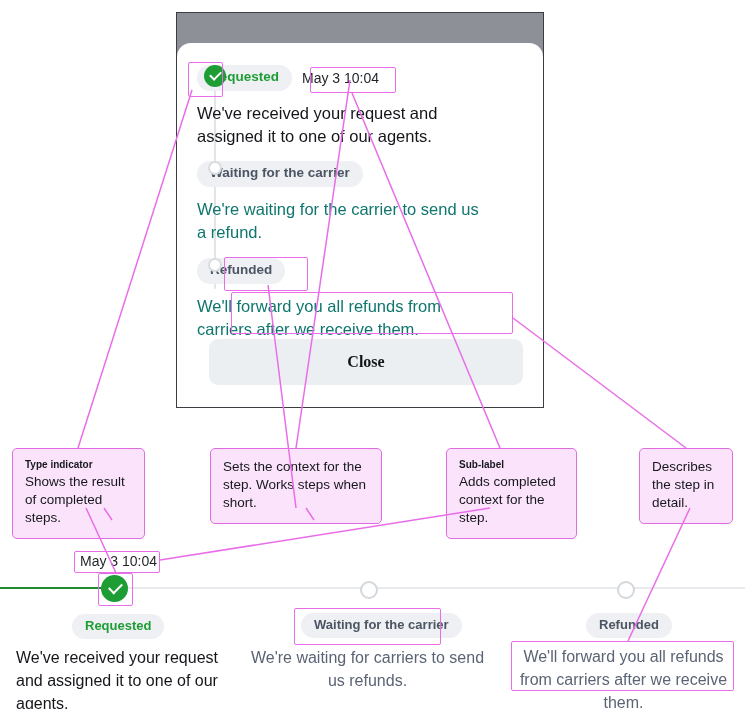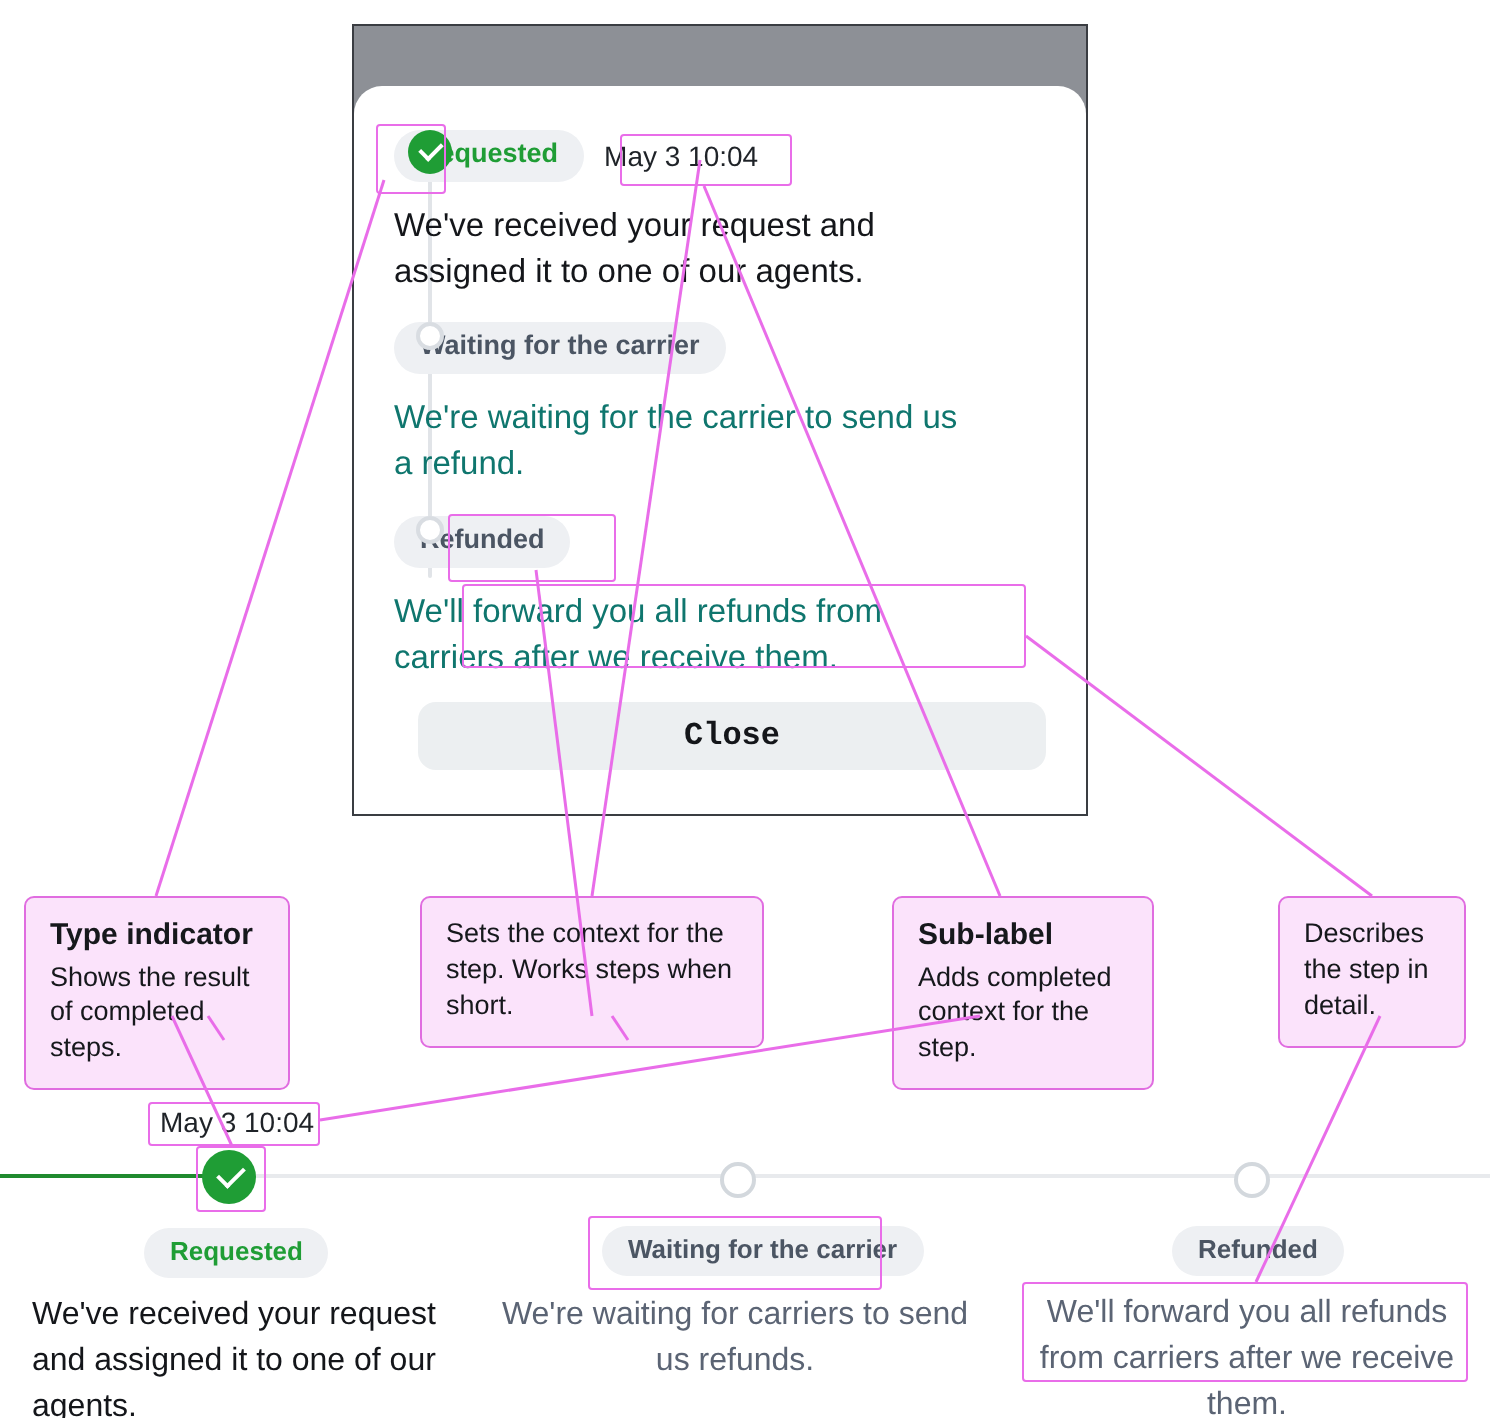--- a/index.html
+++ b/index.html
@@ -82,40 +82,40 @@
     font-size:16.5px;line-height:1.42;color:#14161a;
     margin:11px 0 0 0;max-width:290px;
   }
   .body-text.muted{color:#0f766e;}
 
   .s1{position:absolute;left:0;top:0;}
   .s2{position:absolute;left:0;top:96px;}
   .s3{position:absolute;left:0;top:193px;}
 
   .close-btn{
-    position:absolute;left:20px;right:20px;bottom:22px;height:34px;
+    position:absolute;left:20px;right:20px;bottom:22px;height:46px;
     background:#eceff1;border-radius:9px;border:none;
-    font-family:Liberation Mono, monospace;font-size:16px;font-weight:700;color:#14161a;
+    font-family:Liberation Serif, serif;font-size:16px;font-weight:700;color:#14161a;
     display:flex;align-items:center;justify-content:center;
     cursor:pointer;
     margin-left:12px;
   }
 
   
   .anno{
     position:absolute;
     background:#fbe3fb;
     border:1.6px solid #e06de0;
     border-radius:5px;
     padding:9px 12px 11px 12px;
     box-sizing:border-box;
     z-index:30;
   }
   .anno .t{
-    font-size:15px;font-weight:700;color:#16181c;line-height:1.3;
+    font-size:10px;font-weight:700;color:#16181c;line-height:1.3;
     margin-bottom:2px;
   }
   .anno .d{
     font-size:13.5px;font-weight:400;color:#16181c;line-height:1.33;
   }
   #anno-type{left:12px;top:448px;width:133px;}
   #anno-label{left:210px;top:448px;width:172px;}
   #anno-sub{left:446px;top:448px;width:131px;}
   #anno-content{left:639px;top:448px;width:94px;}
 

